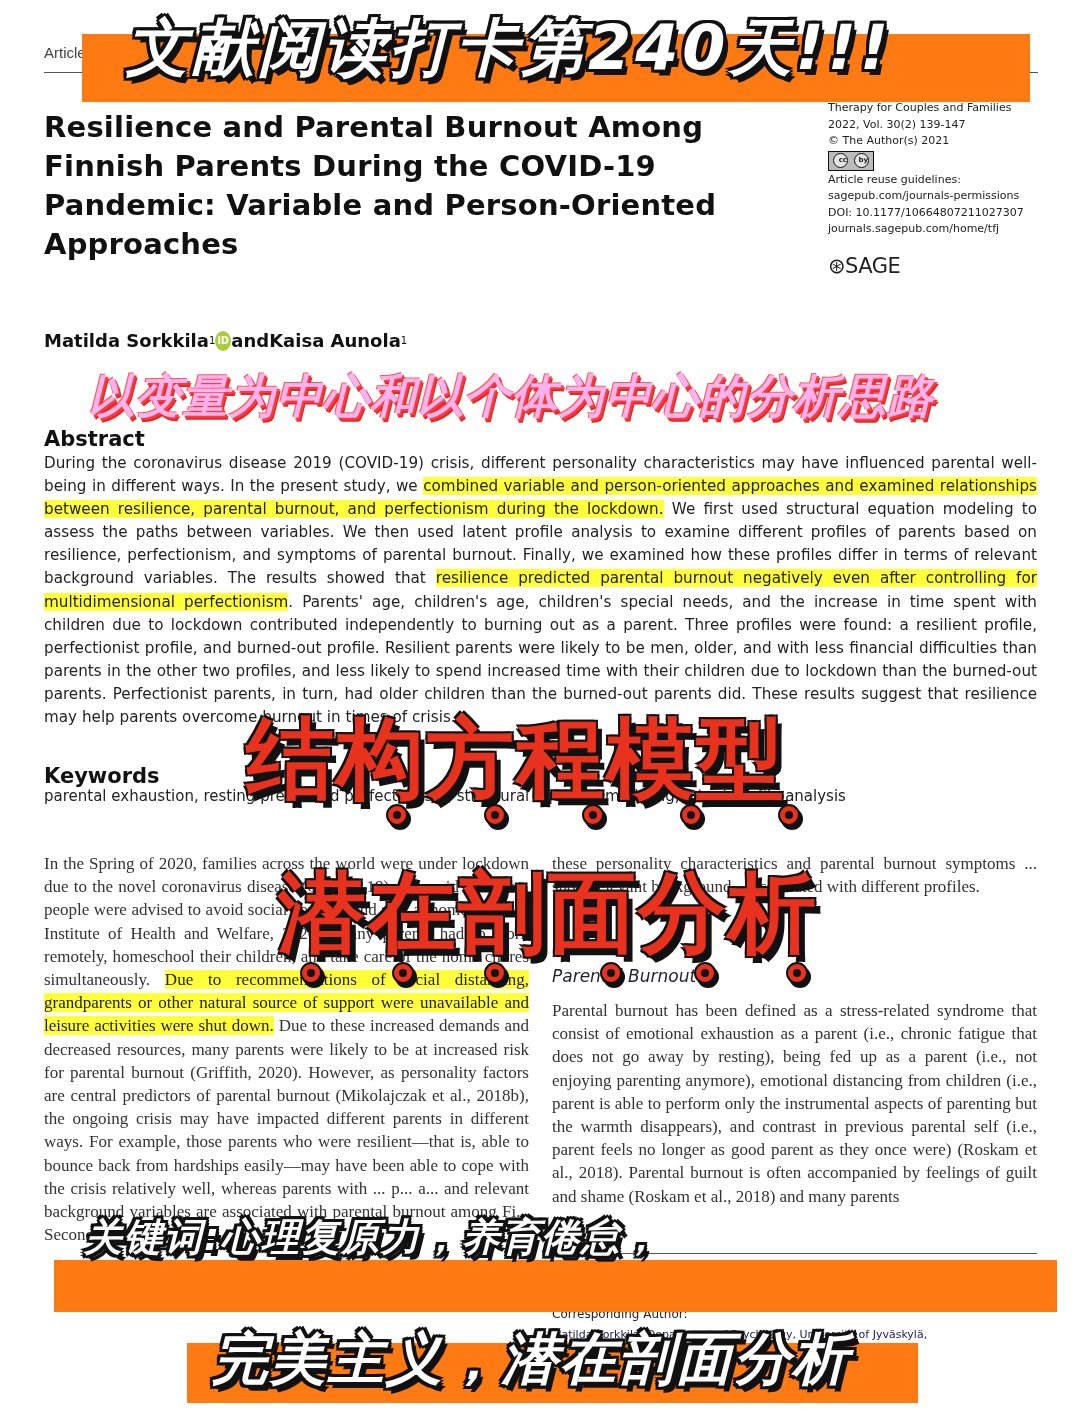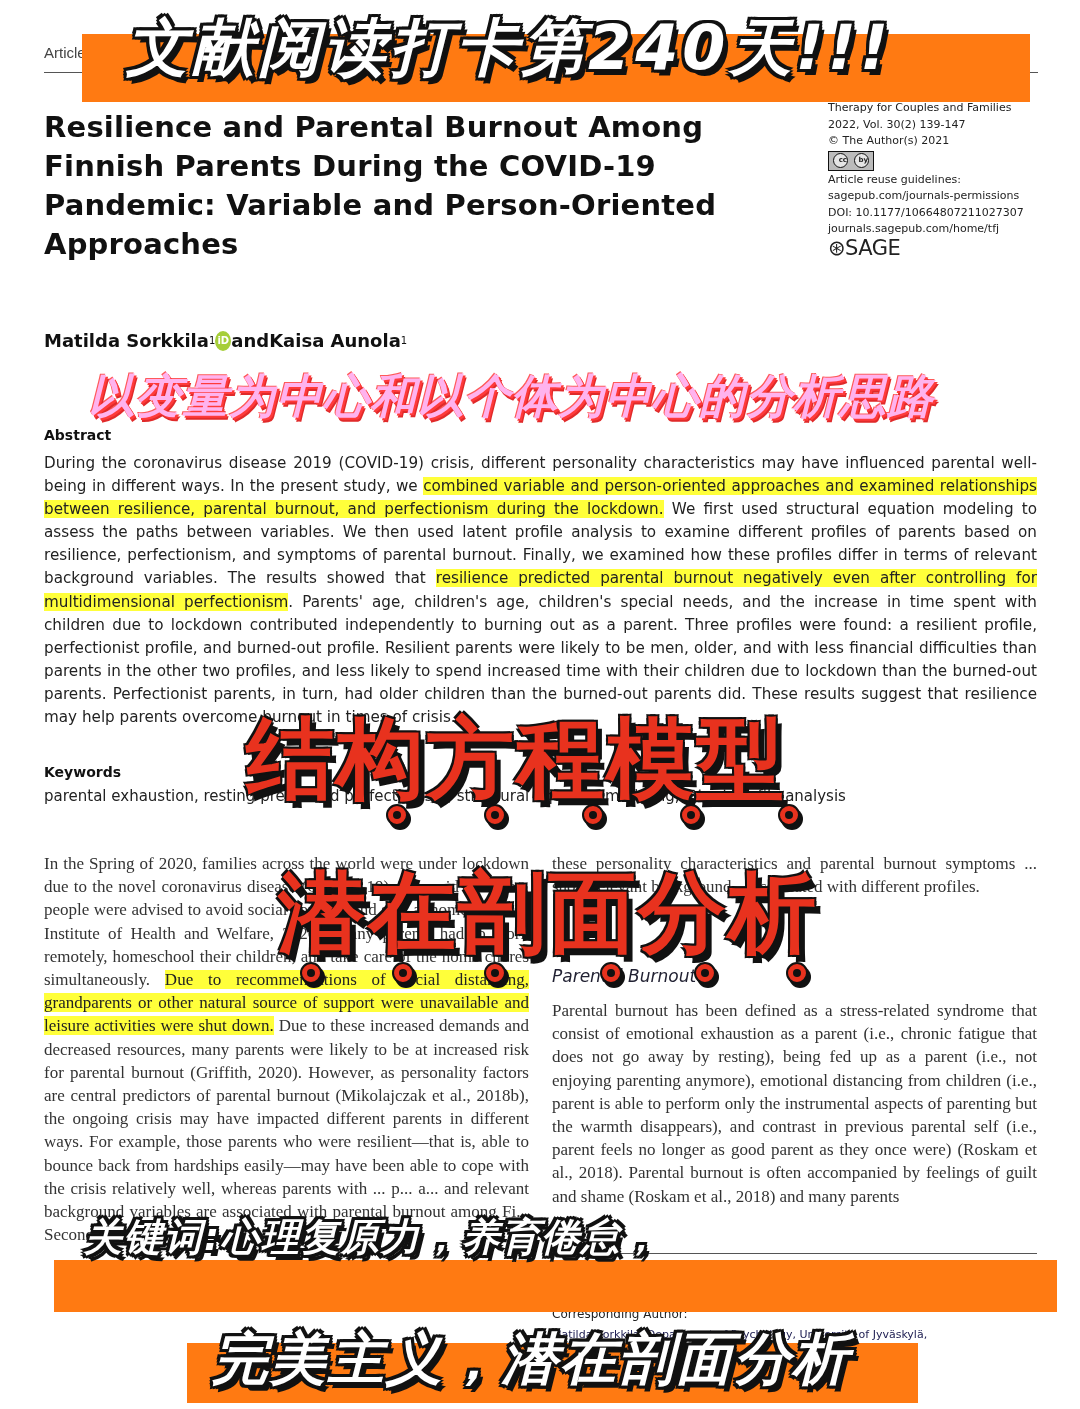--- a/index.html
+++ b/index.html
@@ -26,36 +26,36 @@
   }
   .journal-meta div { white-space: nowrap; }
   .cc-badge {
     display: inline-flex; align-items: center; gap: 6px;
     border: 1px solid #111; background: #bbb; padding: 1px 4px; height: 16px; margin: 1px 0;
   }
   .cc-badge span {
     width: 13px; height: 13px; border-radius: 50%; background: #e5e5e5; border: 1px solid #111;
     font-size: 7px; line-height: 13px; text-align: right; font-weight: bold;
   }
-  .sage-logo { font-size: 21px; font-weight: normal; color: #222; margin-top: 2px; letter-spacing: -0.5px; }
+  .sage-logo { font-size: 21px; font-weight: normal; color: #222; margin-top: 20px; letter-spacing: -0.5px; }
 
   
   .authors {
     left: 44px; top: 330px; font-family: "DejaVu Sans", sans-serif; font-weight: bold;
     font-size: 18px; color: #111; display: flex; align-items: center; 
   }
   .authors sup { font-size: 10px; font-weight: normal; }
   .orcid {
     width: 16px; height: 20px; border-radius: 50%; background: #a6ce39; color: #fff;
     font-size: 10px; line-height: 20px; text-align: center; font-weight: bold;
   }
 
   
   .section-head {
-    font-family: "DejaVu Sans", sans-serif; font-weight: bold; font-size: 14px; color: #111;
+    font-family: "DejaVu Sans", sans-serif; font-weight: bold; font-size: 21px; color: #111;
   }
   .abstract-body {
     left: 44px; top: 452px; width: 993px;
     font-family: "DejaVu Sans", sans-serif; font-size: 15.2px; line-height: 23.1px;
     text-align: justify; color: #222;
   }
   mark { background: #ffff3a; color: #222; padding: 0; }
 
   .keywords-body { left: 44px; top: 787px; font-family: "DejaVu Sans", sans-serif; font-size: 15px; color: #222; }
 

